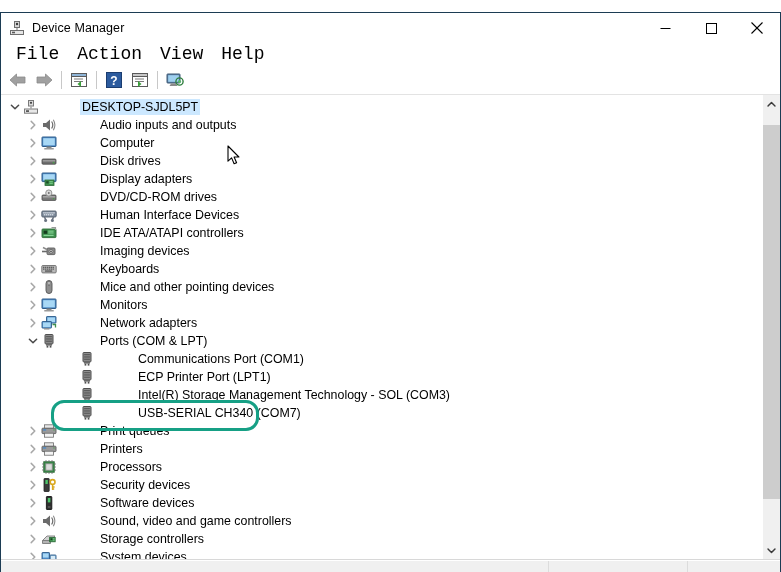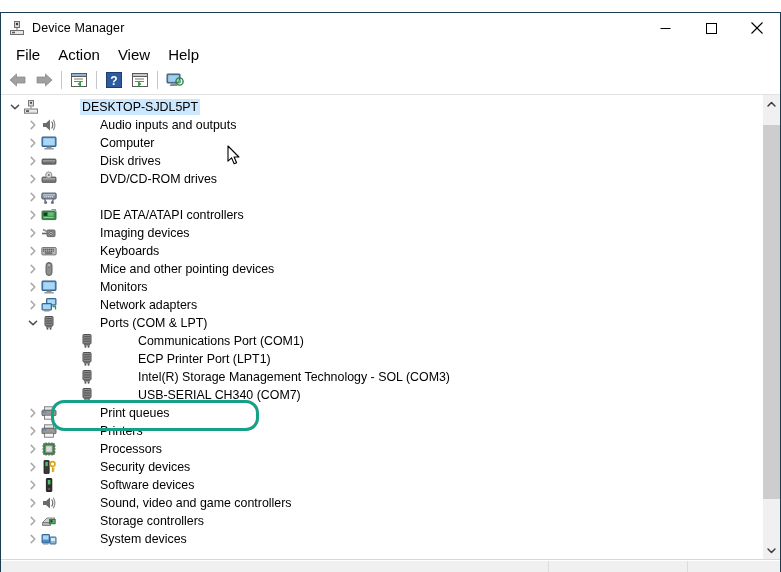--- a/index.html
+++ b/index.html
@@ -72,25 +72,26 @@
   
   .menubar {
     height: 23px;
     min-height: 23px;
     display: flex;
     align-items: center;
     padding-left: 6px;
     background: #ffffff;
   }
   .menu-item {
-    font-size: 15px;
+    font-size: 18px;
     color: #000000;
     padding: 2px 9px 3px 9px;
     white-space: nowrap;
     line-height: 1;
+    font-family: Liberation Mono, monospace;
   }
 
   
   .toolbar {
     height: 28px;
     min-height: 28px;
     display: flex;
     align-items: center;
     padding-left: 4px;
     background: #ffffff;
@@ -389,20 +390,36 @@
               </svg></div>
             <div class="label">Disk drives</div>
           </div>
           <div class="row depth1">
             <div class="twisty">
               <svg width="10" height="10" viewBox="0 0 10 10">
                 <path d="M3.2 1.4 L6.8 5 L3.2 8.6" fill="none" stroke="#a8a8a8" stroke-width="1.5" stroke-linecap="round" stroke-linejoin="round"></path>
               </svg>
             </div>
             <div class="ticon"><svg width="16" height="16" viewBox="0 0 16 16">
+                <rect x="1" y="2" width="14" height="8.6" rx="0.6" fill="#4d89c4" stroke="#2e5c8a" stroke-width="1"></rect>
+                <rect x="2.2" y="3.2" width="11.6" height="6.2" fill="#a8d8f5"></rect>
+                <rect x="4" y="9" width="9" height="5.5" fill="#3e8f4e" stroke="#2b6a36" stroke-width="0.8"></rect>
+                <rect x="5.2" y="10.2" width="2.4" height="2.2" fill="#1e4d26"></rect>
+                <rect x="8.4" y="10.2" width="3.4" height="1" fill="#7bd08a"></rect>
+                <rect x="8.4" y="11.8" width="3.4" height="1" fill="#7bd08a"></rect>
+              </svg></div>
+            <div class="label">Display adapters</div>
+          </div>
+          <div class="row depth1">
+            <div class="twisty">
+              <svg width="10" height="10" viewBox="0 0 10 10">
+                <path d="M3.2 1.4 L6.8 5 L3.2 8.6" fill="none" stroke="#a8a8a8" stroke-width="1.5" stroke-linecap="round" stroke-linejoin="round"></path>
+              </svg>
+            </div>
+            <div class="ticon"><svg width="16" height="16" viewBox="0 0 16 16">
                 <rect x="1" y="6" width="14" height="5.4" rx="1" fill="#7a7a7a" stroke="#4a4a4a" stroke-width="0.8"></rect>
                 <rect x="1.8" y="7" width="12.4" height="1.5" fill="#a5a5a5"></rect>
                 <circle cx="7.8" cy="4" r="3.1" fill="#d9d9d9" stroke="#8a8a8a" stroke-width="0.9"></circle>
                 <circle cx="7.8" cy="4" r="0.9" fill="#6a6a6a"></circle>
                 <circle cx="12.6" cy="9.8" r="0.8" fill="#4a9e4a"></circle>
               </svg></div>
             <div class="label">DVD/CD-ROM drives</div>
           </div>
           <div class="row depth1">
             <div class="twisty">
@@ -422,20 +439,21 @@
                   <rect x="2.8" y="7.1" width="1.5" height="1.3"></rect>
                   <rect x="4.8" y="7.1" width="1.5" height="1.3"></rect>
                   <rect x="6.8" y="7.1" width="1.5" height="1.3"></rect>
                   <rect x="8.8" y="7.1" width="1.5" height="1.3"></rect>
                   <rect x="10.8" y="7.1" width="1.5" height="1.3"></rect>
                 </g>
                 <path d="M3.5 10 L5 13.5 M12.5 10 L11 13.5" stroke="#6a7380" stroke-width="1.6"></path>
                 <circle cx="4.6" cy="13.6" r="1.5" fill="#6a7380"></circle>
                 <circle cx="11.4" cy="13.6" r="1.5" fill="#6a7380"></circle>
               </svg></div>
+            <div class="label">Human Interface Devices</div>
           </div>
           <div class="row depth1">
             <div class="twisty">
               <svg width="10" height="10" viewBox="0 0 10 10">
                 <path d="M3.2 1.4 L6.8 5 L3.2 8.6" fill="none" stroke="#a8a8a8" stroke-width="1.5" stroke-linecap="round" stroke-linejoin="round"></path>
               </svg>
             </div>
             <div class="ticon"><svg width="16" height="16" viewBox="0 0 16 16">
                 <rect x="1" y="4" width="14" height="8.6" rx="0.8" fill="#3e8f4e" stroke="#2b6a36" stroke-width="0.9"></rect>
                 <rect x="2.6" y="5.6" width="3.6" height="3.2" fill="#163d1e"></rect>

